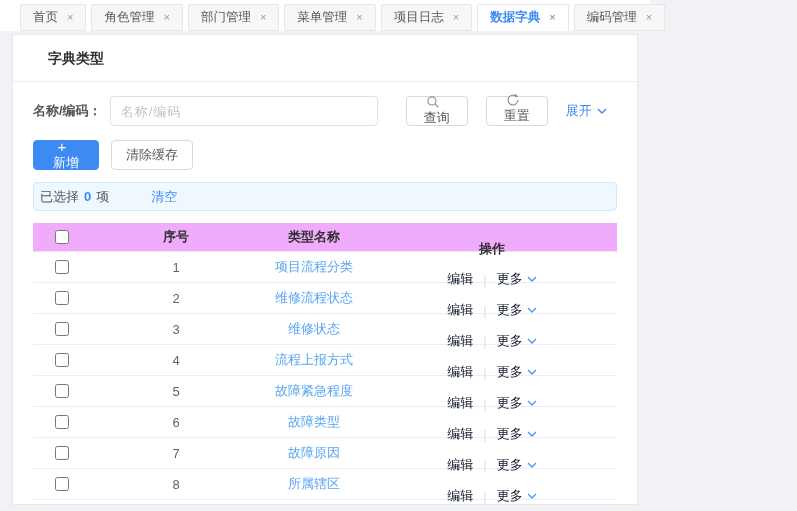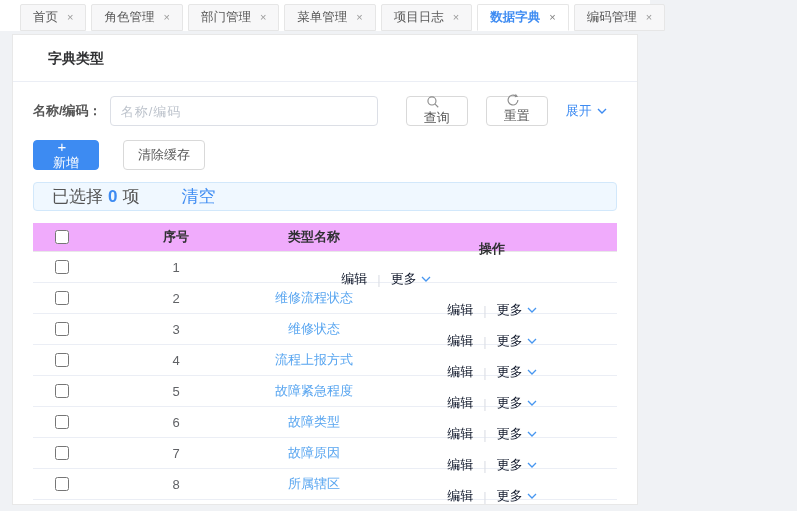--- a/index.html
+++ b/index.html
@@ -38,26 +38,26 @@
   .btn-query { margin-left:28px; }
   .btn-reset { margin-left:18px;justify-content:flex-end; }
   .link-expand { margin-left:18px; font-size:13px; color:#3d8bf2; cursor:pointer;
                  display:inline-flex; align-items:center; }
   .link-expand svg { margin-left:5px; }
 
   
   .toolbar { display:flex; align-items:center; padding:14px 20px 0; }
   .btn-primary { background:#3d8bf2; border-color:#3d8bf2; color:#fff; padding:0 19px; }
   .btn-primary .plus { margin-right:8px; font-size:15px; line-height:1; }
-  .btn-cache { margin-left:24px; padding:0 14px; }
+  .btn-cache { margin-left:12px; padding:0 14px; }
 
   
   .selectbar { margin:12px 20px 0; height:29px; background:#f0f8ff; border:1px solid #d2e8fb;
-               border-radius:4px; display:flex; align-items:center; padding:0 18px;
-               font-size:17px; color:#555; }
+               border-radius:4px; display:flex; align-items:center; padding:0 6px;
+               font-size:13px; color:#555; }
   .selectbar .count { color:#3d8bf2; font-weight:bold; margin:0 5px; }
   .selectbar .clear { color:#3d8bf2; margin-left:42px; cursor:pointer; }
 
   
   .table { margin:12px 20px 0; font-size:13px; }
   .tr { display:flex; align-items:center; height:31px; border-bottom:1px solid #ebeef5; }
   .tr.thead { background:#f0abfc; border-bottom:1px solid #e8e8e8; height:29px;
               font-weight:bold; color:#303133; }
   .td { display:flex; align-items:center; justify-content:center; }
   .col-check { width:58px; }
@@ -169,20 +169,23 @@
         <div class="td col-index">序号</div>
         <div class="td col-name">类型名称</div>
         <div class="td col-actions">操作</div>
       </div>
 
       <div class="tr">
         <div class="td col-check">
             <input type="checkbox" class="cbx" style="">
           </div>
         <div class="td col-index">1</div>
+        <div class="td col-name">
+            <a>项目流程分类</a>
+          </div>
         <div class="td col-actions">
           <a>编辑</a>
           <span class="divider">|</span>
           <a>
               <span>更多</span>
             <svg width="10" height="8" viewBox="0 0 10 8">
                 <polyline points="1,2 5,6 9,2" fill="none" stroke="#4796f0" stroke-width="1.3"></polyline>
               </svg>
             </a>
         </div>

